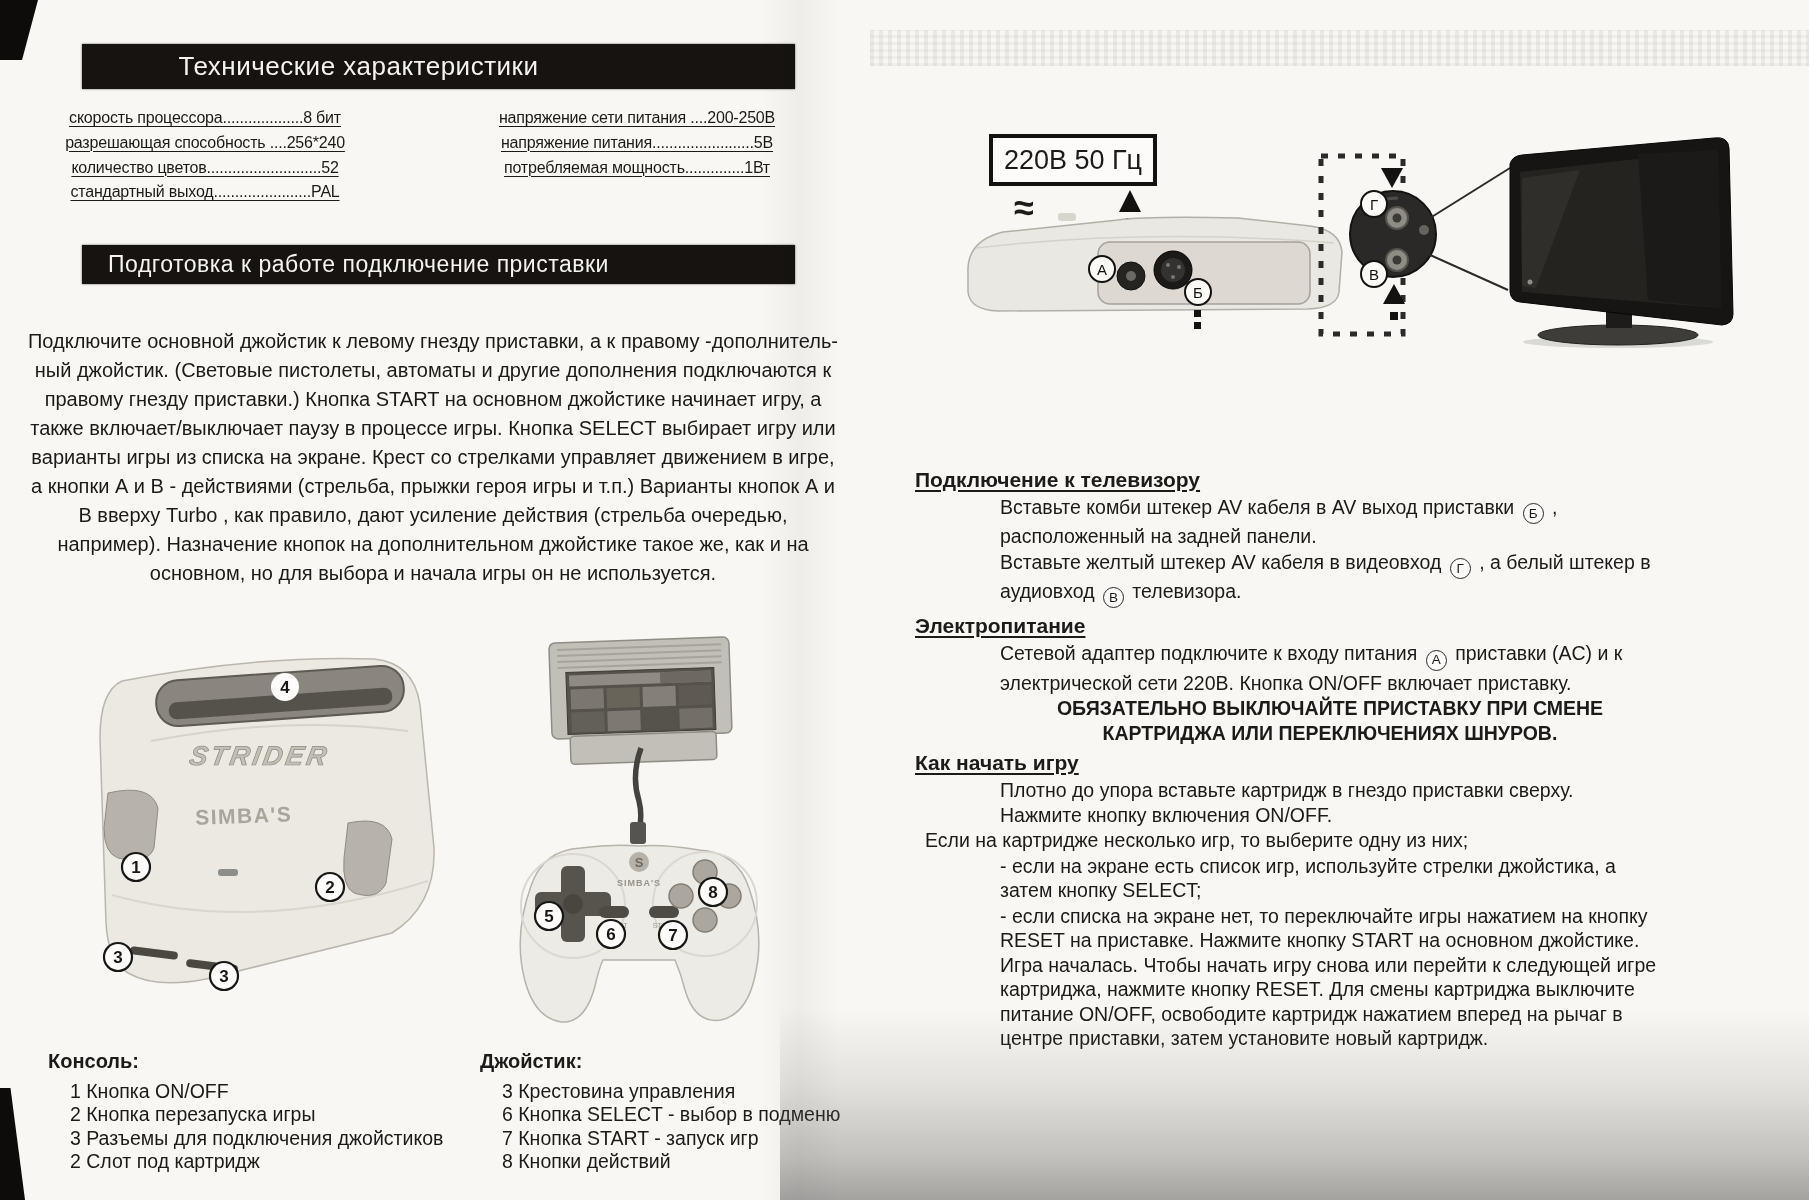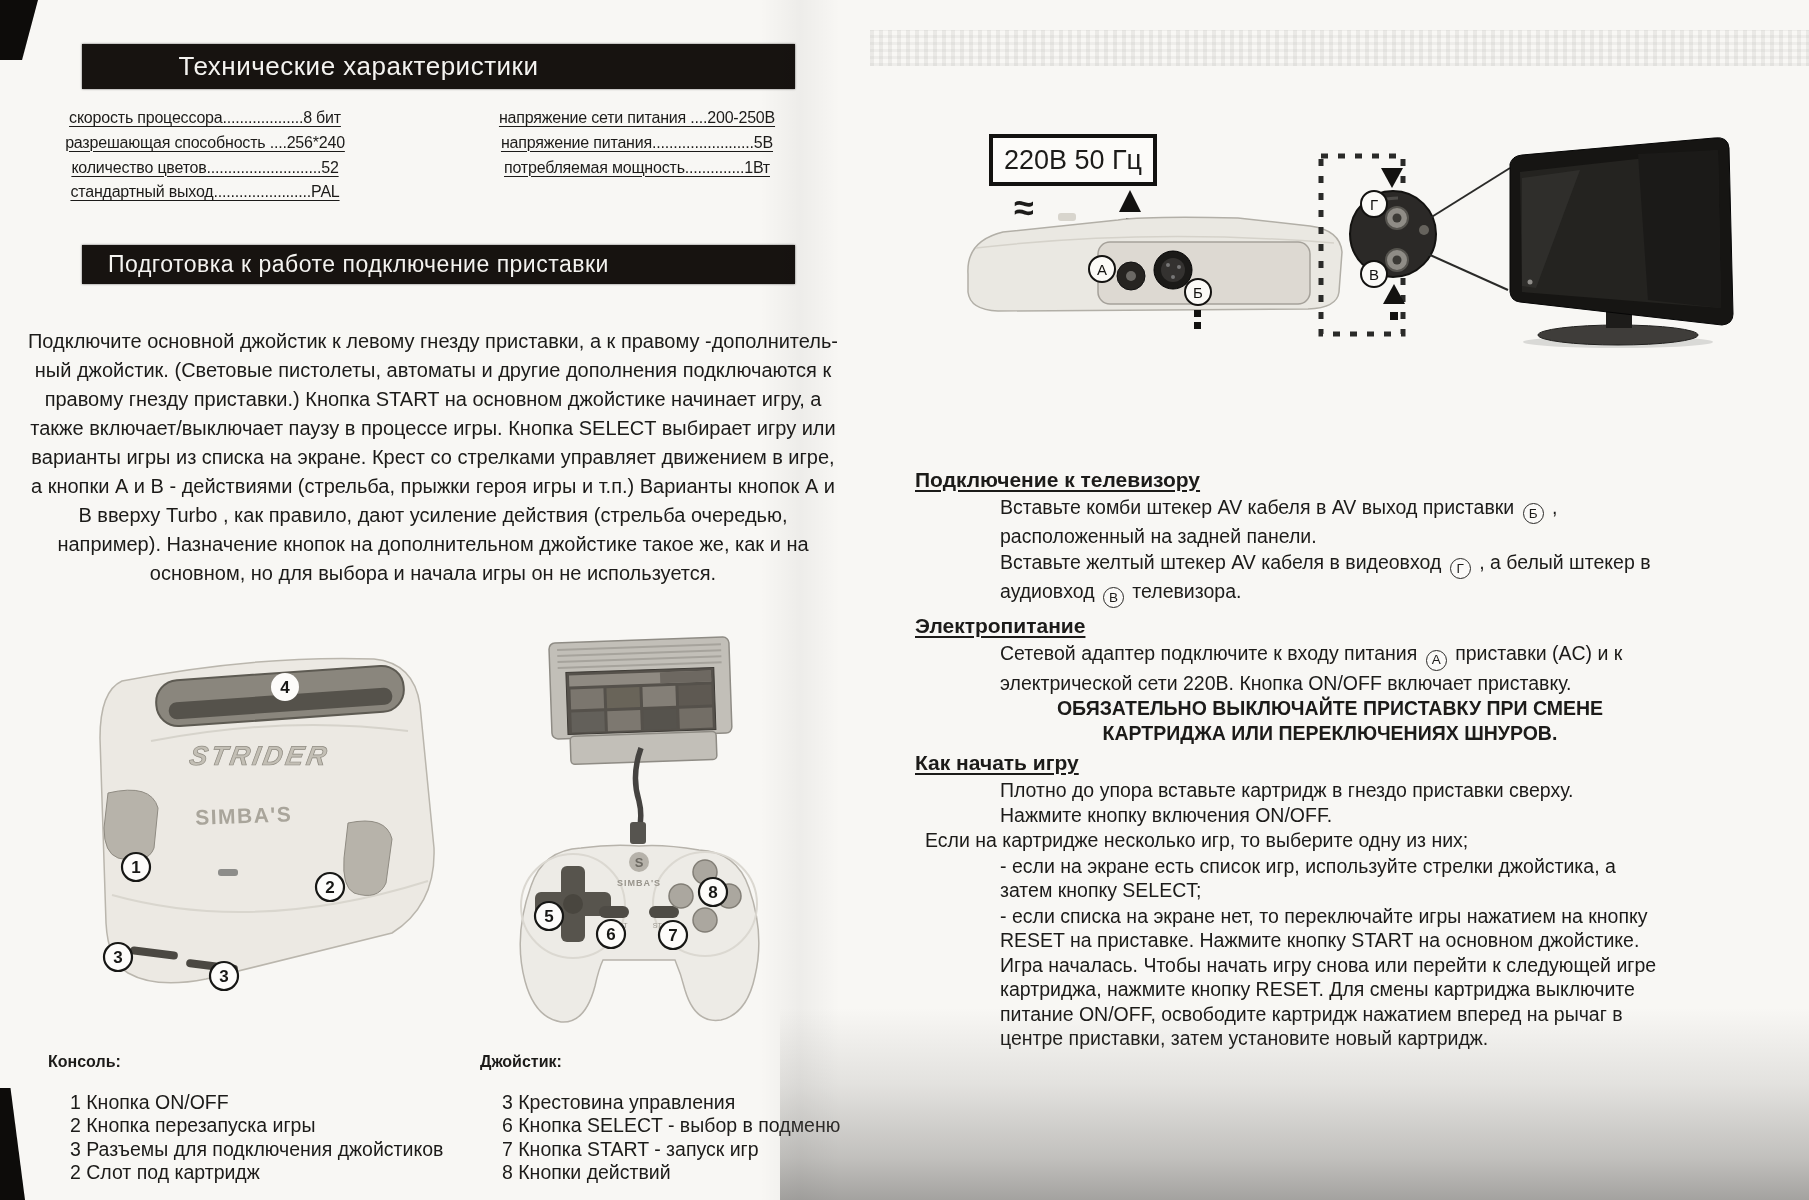--- a/index.html
+++ b/index.html
@@ -23,21 +23,21 @@
   .spec-line{font-size:16px;line-height:24.8px;white-space:nowrap;
              text-decoration:underline;text-underline-offset:3px;
              text-decoration-thickness:1.4px;letter-spacing:-0.2px;text-align:center;}
 
   
   .intro{position:absolute;left:24px;top:327px;width:818px;font-size:20px;line-height:29px;
          text-align:center;}
 
   
   .legend{position:absolute;font-size:19.5px;line-height:23.5px;}
-  .legend .legend-title{font-weight:700;font-size:16px;margin-bottom:17px;}
+  .legend .legend-title{font-weight:700;font-size:20px;margin-bottom:6px;}
   .legend .legend-item{padding-left:22px;}
   .legend-console{left:48px;top:1050px;}
   .legend-joystick{left:480px;top:1050px;}
 
   
   .sections{position:absolute;left:915px;top:462px;width:750px;}
   .sec-heading{font-weight:700;font-size:21px;text-decoration:underline;
                text-underline-offset:3px;text-decoration-thickness:1.6px;
                margin:6px 0 3px 0;}
   .sec-para{font-size:19.5px;line-height:24.5px;margin:0 0 1px 85px;width:660px;}

